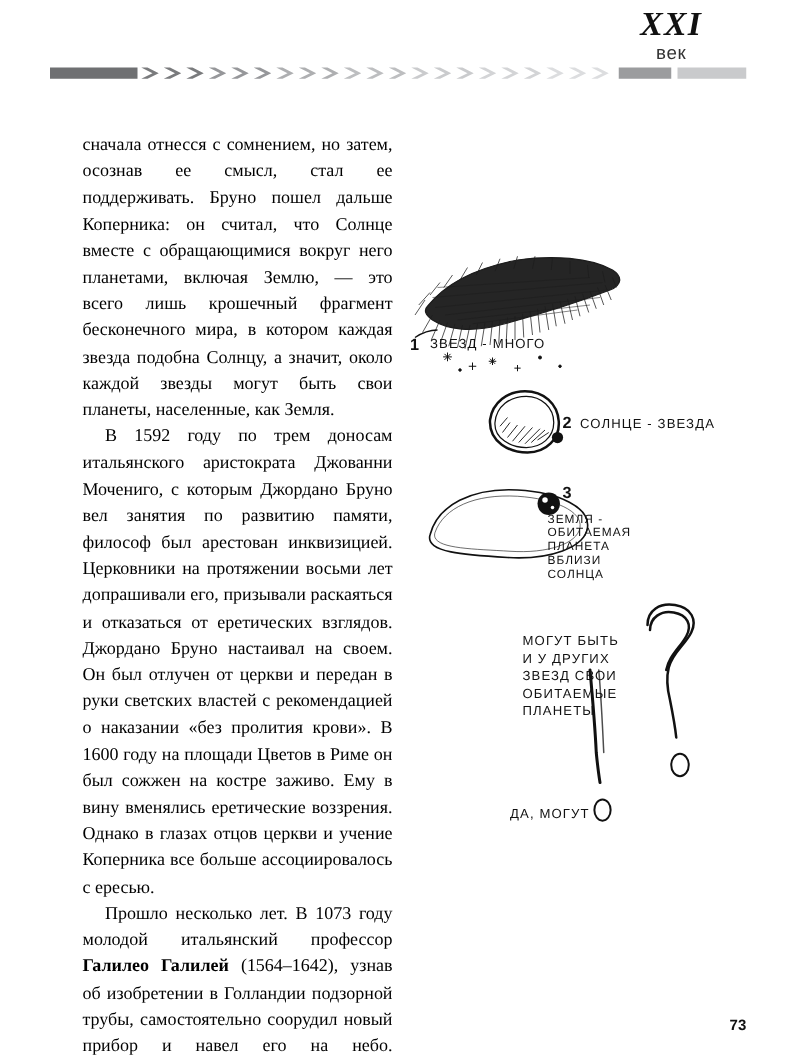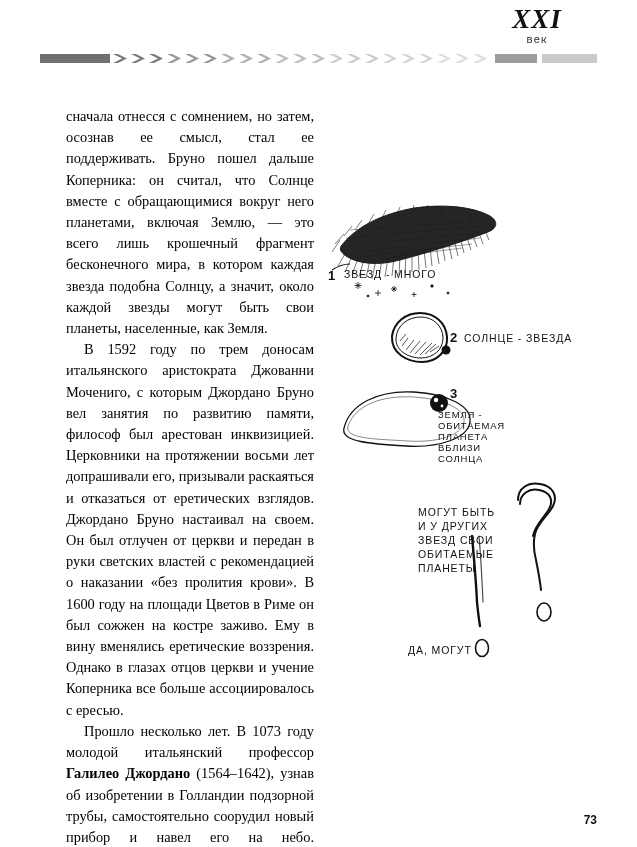--- a/index.html
+++ b/index.html
@@ -34,22 +34,22 @@
   .header-title .roman {
     font-family: "Liberation Serif", serif;
     font-style: italic;
     font-weight: bold;
     font-size: 27px;
     letter-spacing: 1px;
     line-height: 1;
     color: #111;
   }
   .header-title .century {
-    font-family: Liberation Mono, monospace;
-    font-size: 11px;
+    font-family: Liberation Sans, sans-serif;
+    font-size: 15px;
     letter-spacing: 0.5px;
     color: #333;
     margin-top: 1px;
   }
 
   
   .rule {
     position: absolute;
     top: 48px;
     left: 0;
@@ -158,21 +158,21 @@
       <polygon points="478,6 487,10.5 478,15 473,15 482,10.5 473,6"></polygon>
     </g>
     <rect x="495" y="6" width="42" height="9" fill="#9b9c9e"></rect>
     <rect x="542" y="6" width="55" height="9" fill="#c9cacc"></rect>
   </svg>
 </div>
 
 <div class="textcol">
   <p>сначала отнесся с сомнением, но затем, осознав ее смысл, стал ее поддерживать. Бруно пошел дальше Коперника: он считал, что Солнце вместе с обращающимися вокруг него планетами, включая Землю, — это всего лишь крошечный фрагмент бесконечного мира, в котором каждая звезда подобна Солнцу, а значит, около каждой звезды могут быть свои планеты, населенные, как Земля.</p>
   <p class="indent">В 1592 году по трем доносам итальянского аристократа Джованни Мочениго, с которым Джордано Бруно вел занятия по развитию памяти, философ был арестован инквизицией. Церковники на протяжении восьми лет допрашивали его, призывали раскаяться и отказаться от еретических взглядов. Джордано Бруно настаивал на своем. Он был отлучен от церкви и передан в руки светских властей с рекомендацией о наказании «без пролития крови». В 1600 году на площади Цветов в Риме он был сожжен на костре заживо. Ему в вину вменялись еретические воззрения. Однако в глазах отцов церкви и учение Коперника все больше ассоциировалось с ересью.</p>
-  <p class="indent"><span>Прошло несколько лет. В 1073 году молодой итальянский профессор </span><span class="bold">Галилео Джордано</span><span> (1564–1642), узнав об изобретении в Голландии подзорной трубы, самостоятельно соорудил новый прибор и навел его на небо. Человечество обрело замечательный инструмент</span></p>
+  <p class="indent"><span>Прошло несколько лет. В 1073 году молодой итальянский профессор </span><span class="bold">Галилео Галилей</span><span> (1564–1642), узнав об изобретении в Голландии подзорной трубы, самостоятельно соорудил новый прибор и навел его на небо. Человечество обрело замечательный инструмент</span></p>
 </div>
 
 <div class="illus">
   <svg width="290" height="520" viewBox="0 0 290 520" xmlns="http://www.w3.org/2000/svg">
 
     <g stroke="#111" stroke-width="0.7" fill="none" opacity="0.95">
       <path d="M20 85 C35 66, 60 54, 92 48 C120 44, 150 46, 168 56 C176 61, 176 68, 166 72 C140 82, 108 92, 78 100 C56 106, 36 104, 24 96 C18 92, 17 88, 20 85 Z" fill="#1a1a1a" stroke="#111" stroke-width="1"></path>
       <g stroke="#111" stroke-width="0.6">
         <path d="M24 92 L16 106"></path>
           <path d="M30 96 L23 112"></path>

